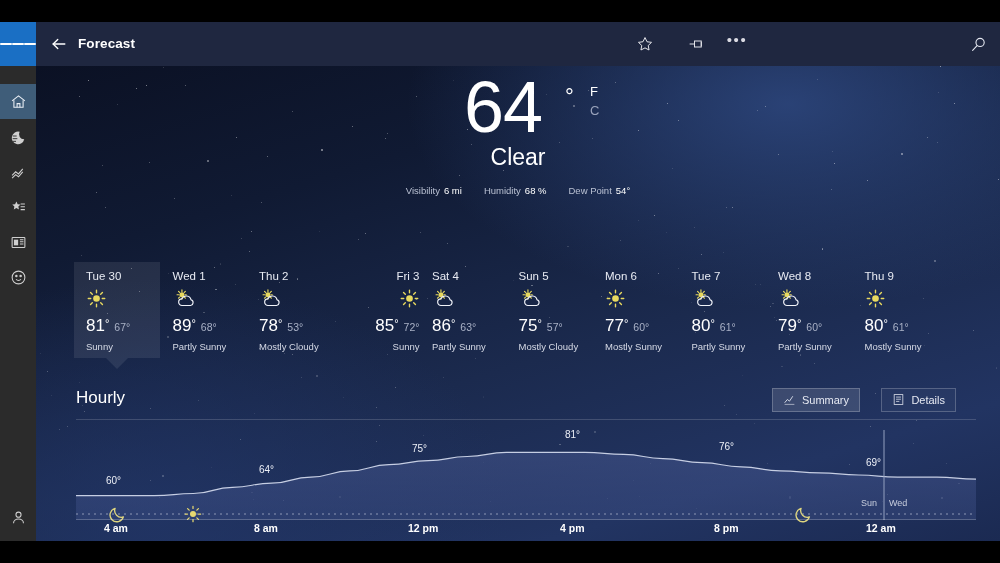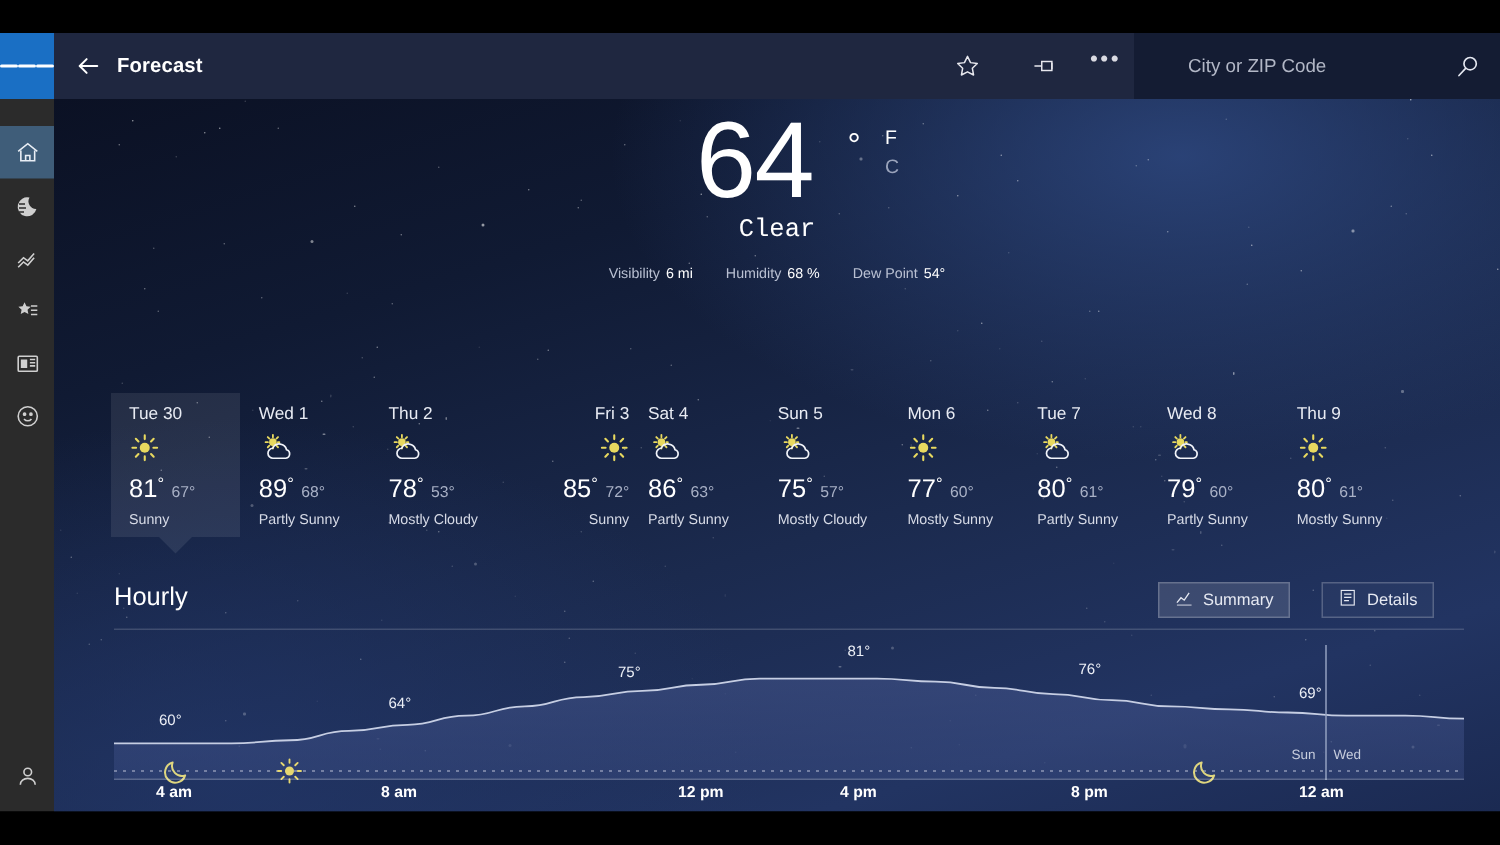--- a/index.html
+++ b/index.html
@@ -48,21 +48,21 @@
   
   .cc { position:absolute; left:0; right:0; top:0; text-align:center; }
   .cc-city { margin-top:16px; font-size:18.5px; color:#fff; font-weight:400; letter-spacing:.2px; }
   .cc-temprow { position:relative; height:76px; margin-top:4px; }
   .cc-temp { position:absolute; left:0; right:0; top:-8px; font-size:72px; line-height:90px; color:#fff; font-weight:300; letter-spacing:-1px;
              text-indent:-30px; }
   .cc-deg { position:absolute; left:529px; top:14px; font-size:22px; color:#fff; font-weight:300; }
   .cc-unit { position:absolute; left:554px; font-size:13px; color:#fff; font-weight:300; }
   .cc-unit.f { top:14px; color:#ffffff; }
   .cc-unit.c { top:33px; color:#9aa3bb; }
-  .cc-cond { margin-top:-2px; font-size:17px; color:#fff; font-weight:300;font-family:Liberation Mono, monospace; }
+  .cc-cond { margin-top:-2px; font-size:23px; color:#fff; font-weight:300; }
 
   .cc-details { margin-top:12px; font-size:9.5px; color:#cfd4e2; line-height:15px; }
   .cc-details .row { display:flex; justify-content:center; gap:22px; }
   .cc-details .k { color:#b9c0d2; }
   .cc-details .v { color:#ffffff; margin-left:4px; }
   .cc-details .cell { white-space:nowrap; }
 
   
   .days { position:absolute; left:36px; right:0; top:240px; height:112px; }
   .day { position:absolute; top:0; width:86px; height:96px; padding:8px 0 0 12px; }
@@ -376,23 +376,20 @@
       </div>
       <div class="tb-icon tb-pin">
         <svg width="18" height="18" viewBox="0 0 24 24" fill="none" stroke="currentColor" stroke-width="1.3">
             <rect x="10" y="8" width="9" height="8"></rect>
             <path d="M10 12H3.5"></path>
             <path d="M19 9.2v5.6"></path>
           </svg>
       </div>
       <div class="tb-icon tb-dots">•••</div>
 
-      <div class="searchbox">
-        <div class="ph">City or ZIP Code</div>
-      </div>
       <div class="search-mag">
         <svg width="19" height="19" viewBox="0 0 24 24" fill="none" stroke="currentColor" stroke-width="1.4">
             <circle cx="14" cy="9.4" r="5.2"></circle>
             <path d="M10.2 13.4 4.6 19.4" stroke-linecap="round"></path>
           </svg>
       </div>
     </div>
 
     <div class="cc" style="left:36px;right:0;top:44px;">
       <div class="cc-temprow">
@@ -586,20 +583,20 @@
       </span>
 
       <span class="daydiv-lbl" style="left:785px;">Sun</span>
       <span class="daydiv-lbl" style="left:813px;">Wed</span>
     </div>
 
     <div class="xaxis-rule"></div>
     <div class="xaxis" id="xaxis">
         <span class="xt" style="left: 28px;">4 am</span>
         <span class="xt" style="left: 178px;">8 am</span>
-        <span class="xt" style="left: 332px; margin-left: 44px;">12 pm</span>
+        <span class="xt" style="left: 332px;">12 pm</span>
         <span class="xt" style="left: 484px;">4 pm</span>
         <span class="xt" style="left: 638px;">8 pm</span>
         <span class="xt" style="left: 790px;">12 am</span>
       </div>
 
   </div>
 </div>
 
 </body></html>

